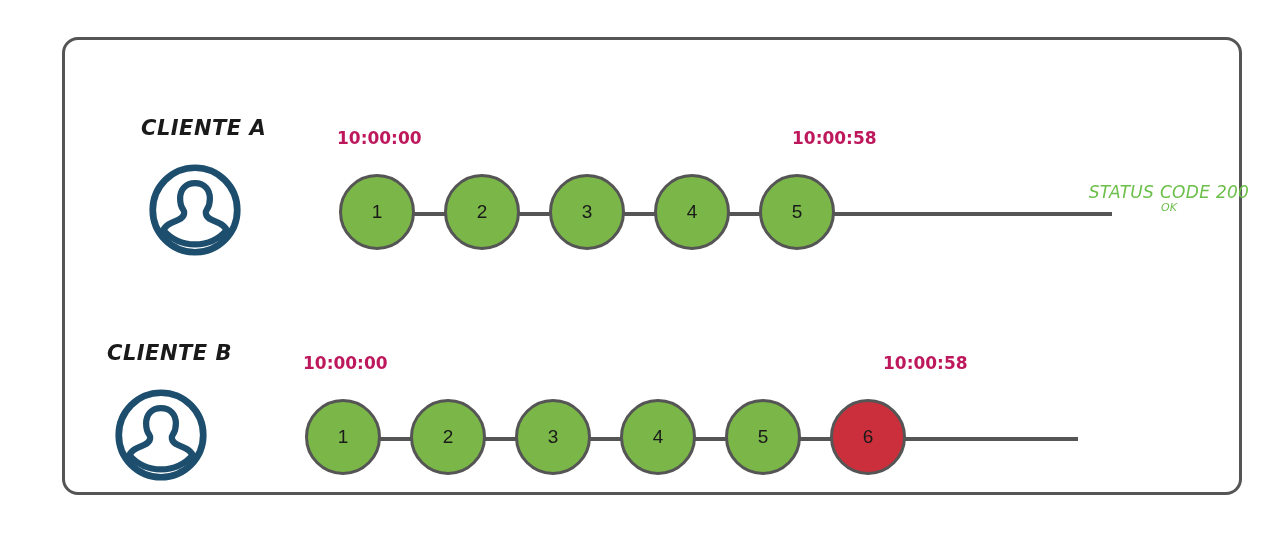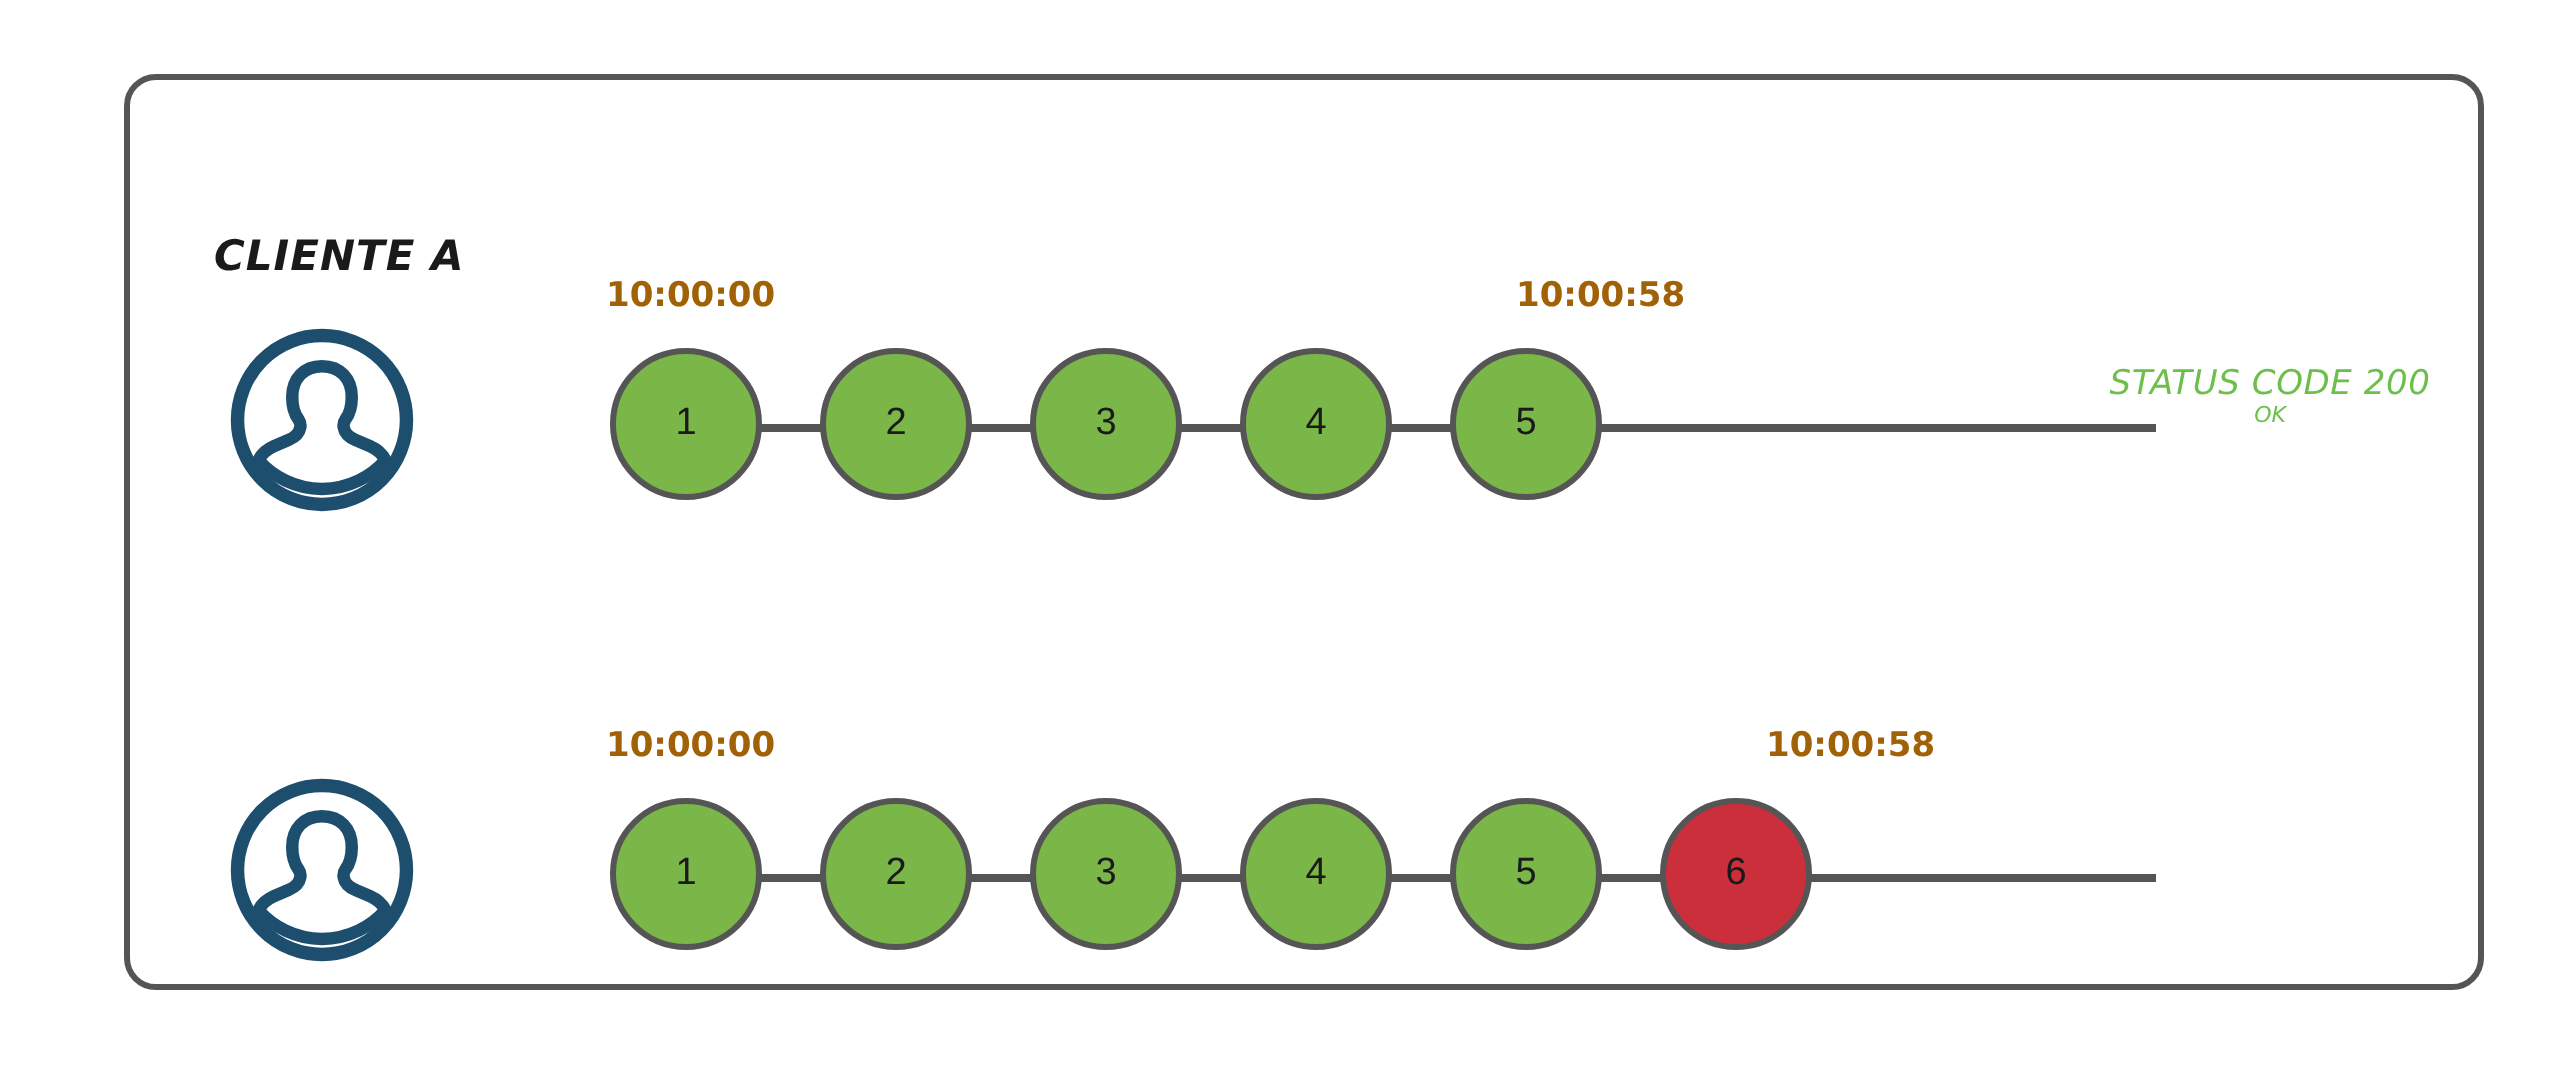--- a/index.html
+++ b/index.html
@@ -28,21 +28,21 @@
     background: #ffffff;
   }
 
   
   .client-row {
     position: absolute;
     left: 0;
     width: 100%;
     height: 225px;
   }
-  #client-row-a { top: 38px; }
+  #client-row-a { top: 38px; margin-left: 34px; }
   #client-row-b { top: 263px; }
 
   
   .client-label {
     position: absolute;
     left: 42px;
     top: 38px;
     font-family: "DejaVu Sans", sans-serif;
     font-size: 21px;
     font-style: italic;
@@ -58,25 +58,25 @@
     left: 48px;
     top: 84px;
     width: 96px;
     height: 96px;
   }
   .avatar svg { display: block; width: 96px; height: 96px; }
 
   
   .timestamp {
     position: absolute;
-    top: 60px;
+    top: 50px;
     font-family: "DejaVu Sans", sans-serif;
     font-size: 17px;
     font-weight: 700;
-    color: #a16207;
+    color: #be185d;
     white-space: nowrap;
   }
   .ts-start { left: 238px; }
   #ts-a-end { left: 693px; }
   #ts-b-end { left: 818px; }
 
   
   .chain {
     position: absolute;
     left: 0;
@@ -179,20 +179,21 @@
       </div>
 
     <div class="status-block" id="status-a">
       <span class="status-main status-ok">STATUS CODE 200</span>
       <span class="status-sub status-ok">OK</span>
     </div>
   </div>
 
   <div class="client-row" id="client-row-b">
 
+    <div class="client-label">CLIENTE B</div>
 
     <div class="avatar">
       <svg viewBox="0 0 100 100" xmlns="http://www.w3.org/2000/svg">
         <circle cx="50" cy="50" r="44" fill="none" stroke="#1D4E6E" stroke-width="7"></circle>
         <g fill="none" stroke="#1D4E6E" stroke-width="6.5" stroke-linecap="round" stroke-linejoin="round">
           <path d="M50 22c-9.5 0-15.5 6.5-15.5 16 0 5.5 1.3 9 3.2 11.6 1 1.4 1.3 2.6 1 4.2-.6 3.4-2.7 5.1-6.2 6.6l-7.6 3.3c-3.6 1.6-6.3 4-8 7.2
                    a44 44 0 0 0 66.2 0c-1.7-3.2-4.4-5.6-8-7.2l-7.6-3.3c-3.5-1.5-5.6-3.2-6.2-6.6-.3-1.6 0-2.8 1-4.2 1.9-2.6 3.2-6.1 3.2-11.6 0-9.5-6-16-15.5-16z"></path>
         </g>
       </svg>
     </div>

